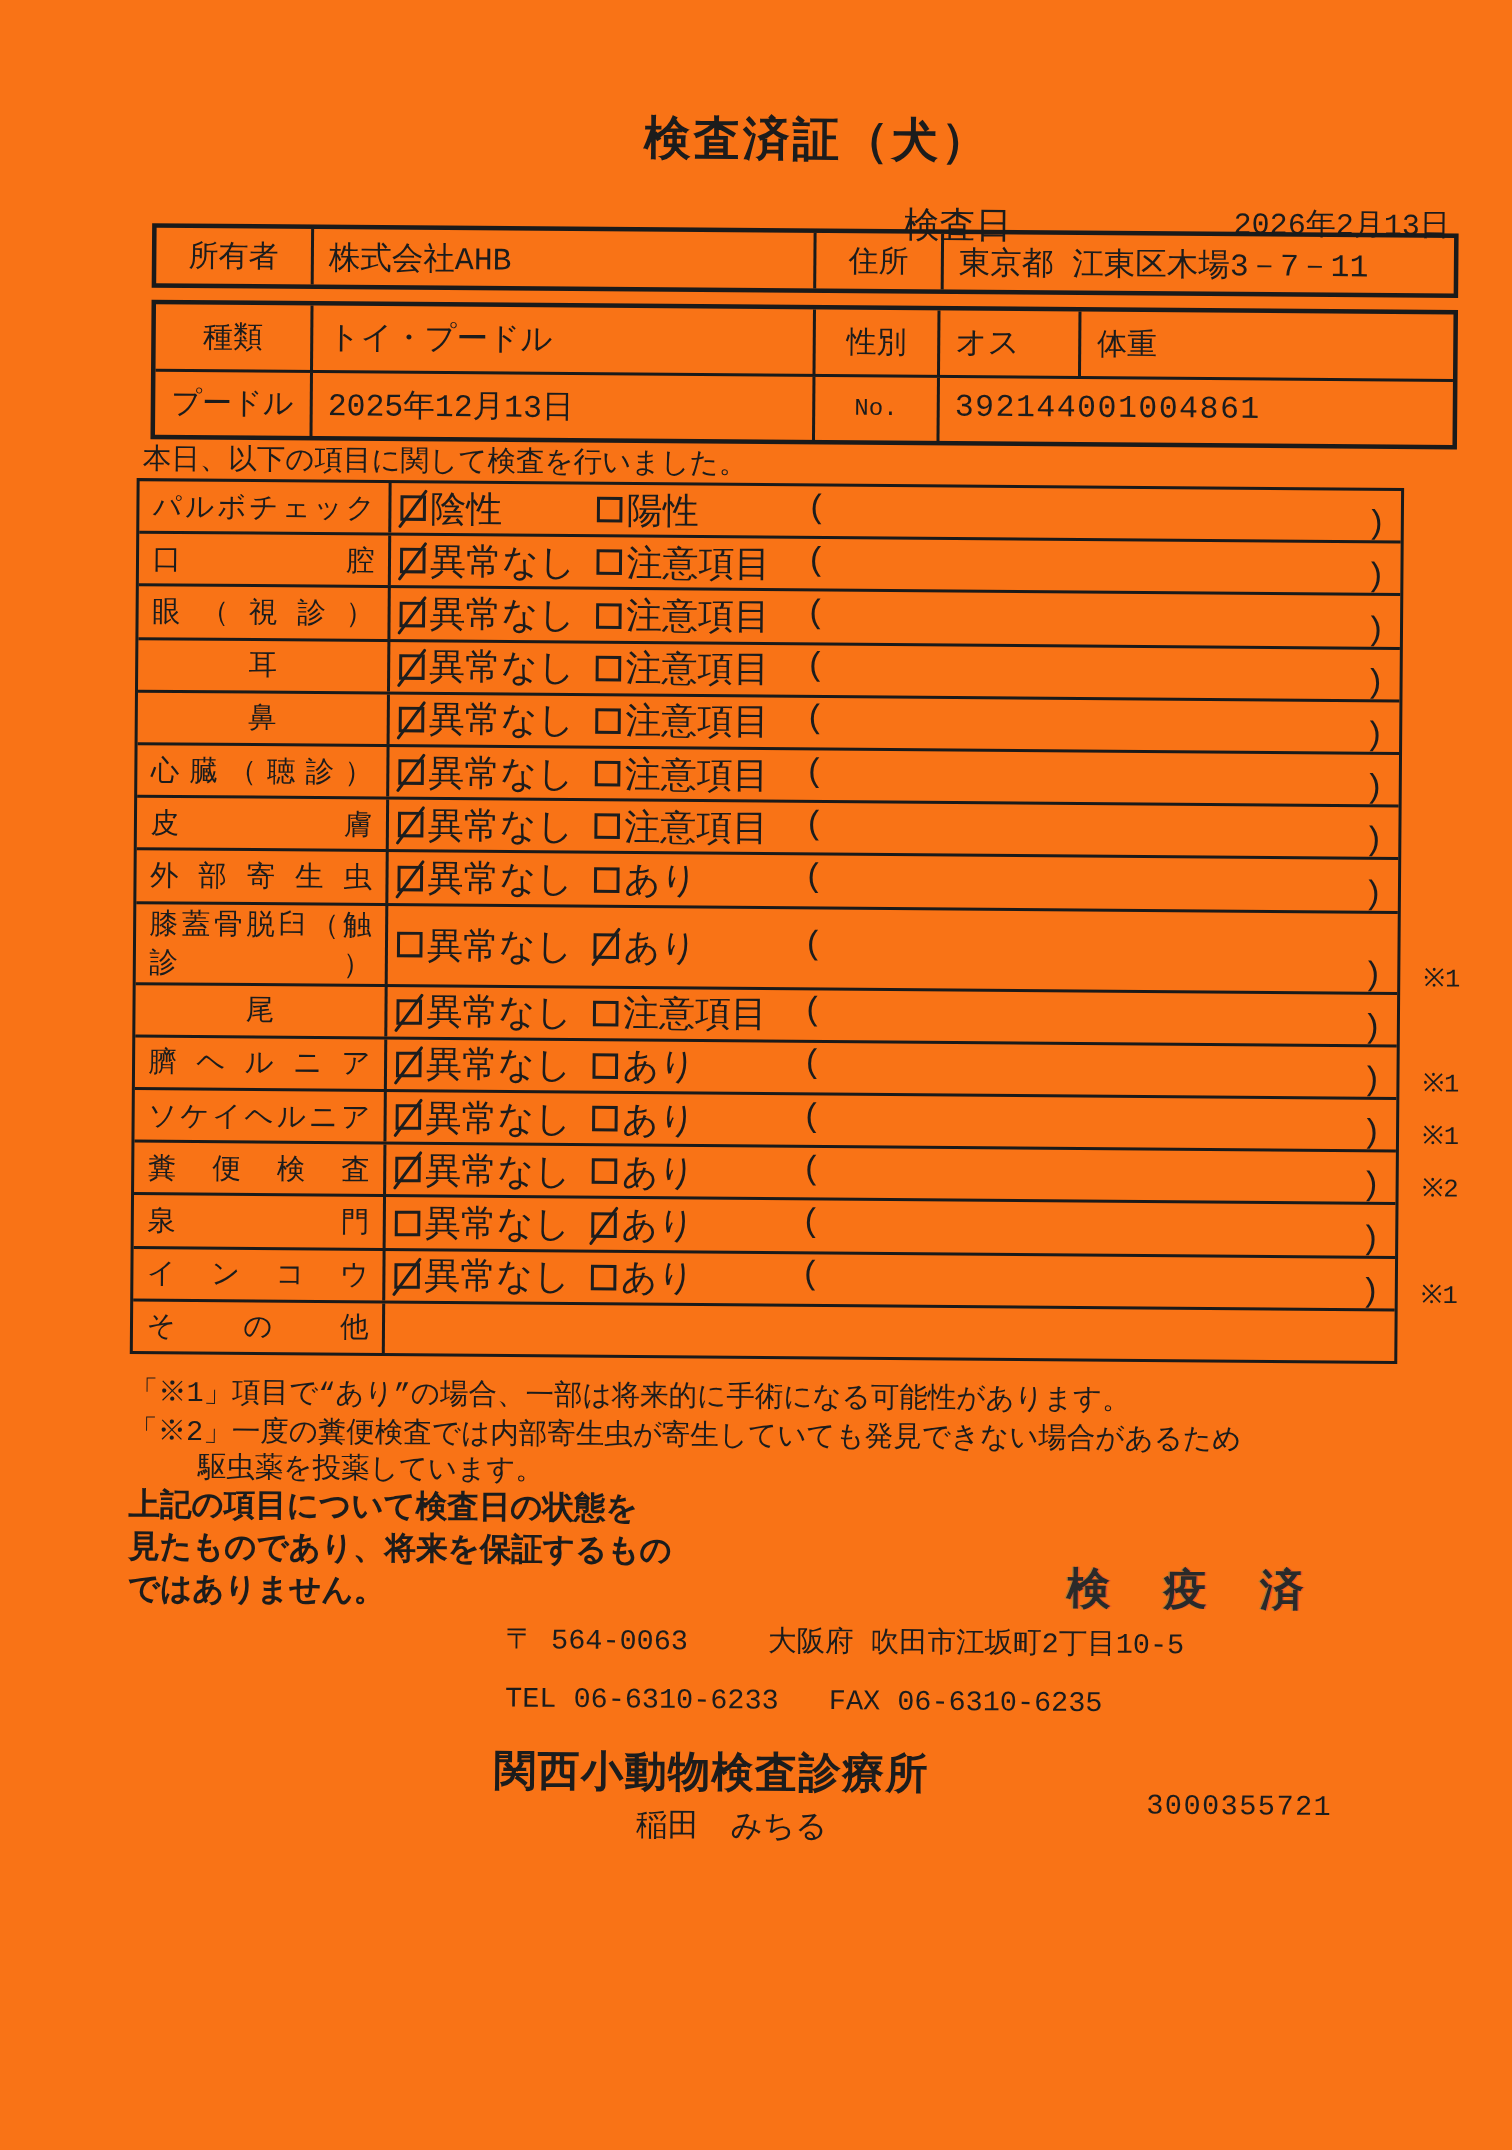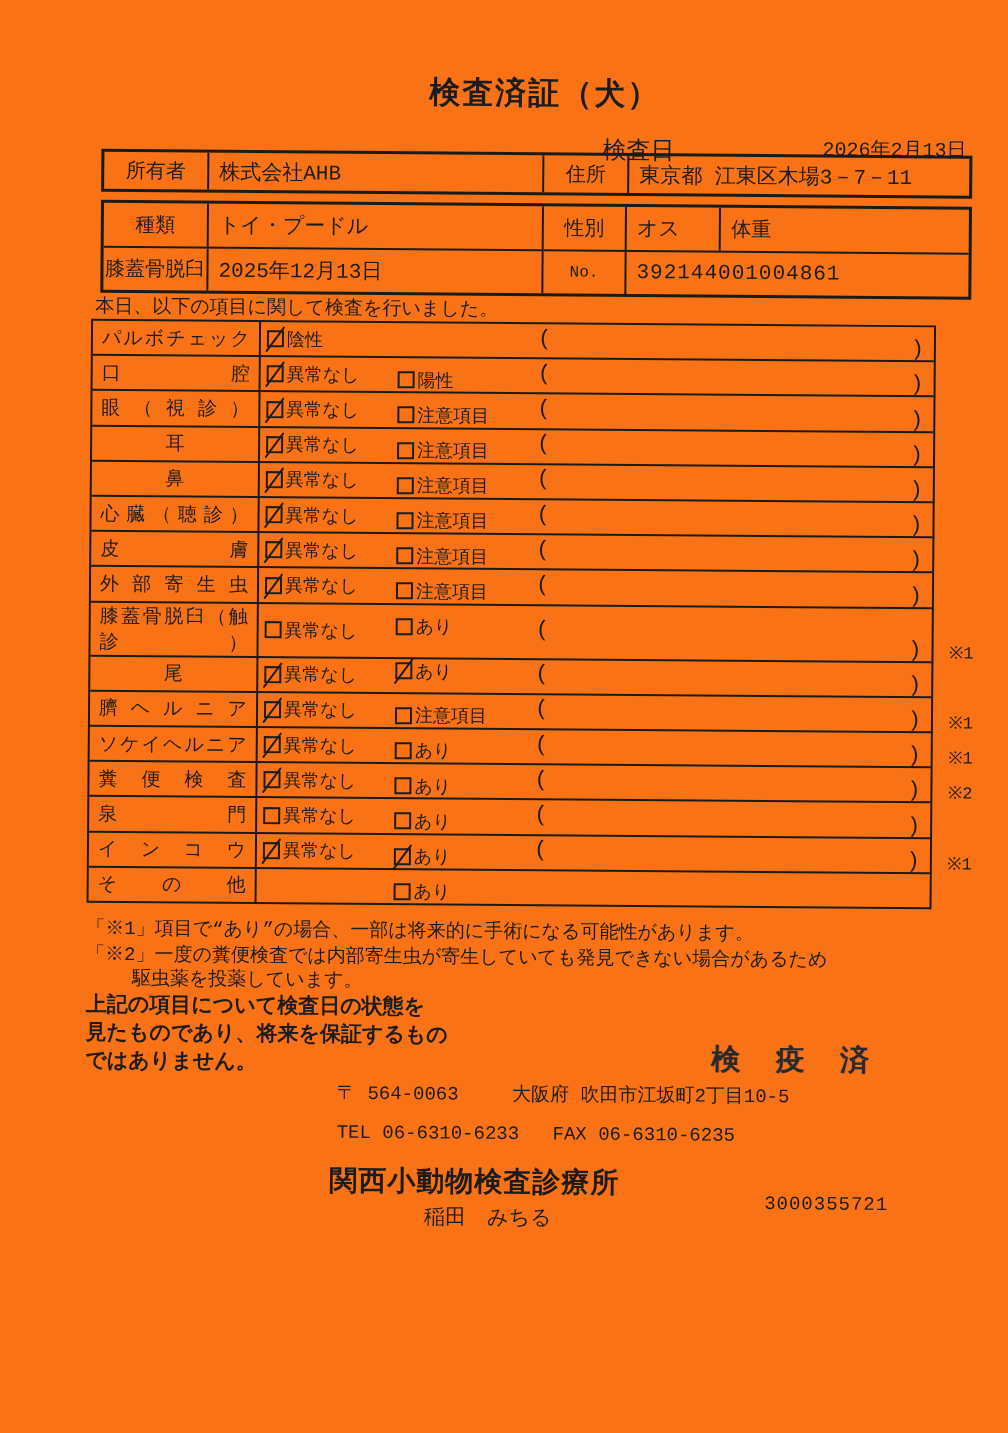--- a/index.html
+++ b/index.html
@@ -38,22 +38,22 @@
   .crow+.crow{border-top:2px solid #1a1a1a;}
   .lblcol{width:168px;border-right:2px solid #1a1a1a;box-sizing:border-box;
           display:flex;align-items:center;}
   .row-label{display:block;width:100%;padding:0 9px;font-size:19px;
              text-align:justify;text-align-last:justify;}
   .row-label.center{text-align:center;text-align-last:center;}
   .optarea{flex:1;position:relative;}
   .opt{position:absolute;top:50%;transform:translateY(-50%);display:inline-flex;
        align-items:center;white-space:nowrap;}
   .o1{left:6px;}
-  .o2{left:137px;margin-top:40px;}
-  .olab{font-size:18px;margin-left:3px;}
+  .o2{left:137px;}
+  .olab{font-size:24px;margin-left:3px;}
   .box{width:17px;height:17px;border:2px solid #1d1d1d;box-sizing:border-box;
        position:relative;flex:0 0 auto;}
   .box.checked::after{content:"";position:absolute;width:31px;height:2.4px;
        background:#1d1d1d;left:-9px;top:6px;transform:rotate(-54deg);border-radius:2px;}
   .paren-open{position:absolute;left:277px;top:50%;transform:translateY(-58%);font-size:22px;}
   .paren-close{position:absolute;right:10px;bottom:-2px;font-size:22px;}
   .rownote{position:absolute;right:-42px;bottom:-2px;font-size:17px;white-space:nowrap;}
 
   
   .fn{font-size:19px;}
@@ -99,21 +99,21 @@
 
   <div class="abs htable t2">
     <div class="hrow">
       <div class="hcell lab" style="width:103px">種類</div>
       <div class="hcell val" style="width:335px">トイ・プードル</div>
       <div class="hcell lab" style="width:83px">性別</div>
       <div class="hcell val" style="width:94px">オス</div>
       <div class="hcell lab" style="width:63px">体重</div>
     </div>
     <div class="hrow">
-      <div class="hcell lab" style="width:103px">膝蓋骨脱臼</div>
+      <div class="hcell lab" style="width:103px">プードル</div>
       <div class="hcell val" style="width:335px">2025年12月13日</div>
       <div class="hcell lab" style="width:83px;font-size:16px">No.</div>
       <div class="hcell val" style="flex:1;letter-spacing:1px">392144001004861</div>
     </div>
   </div>
 
   <div class="abs intro">本日、以下の項目に関して検査を行いました。</div>
 
   <div class="abs ctable">
 

